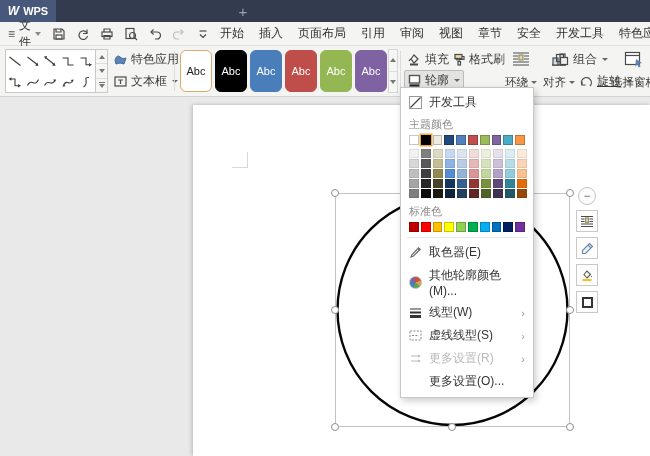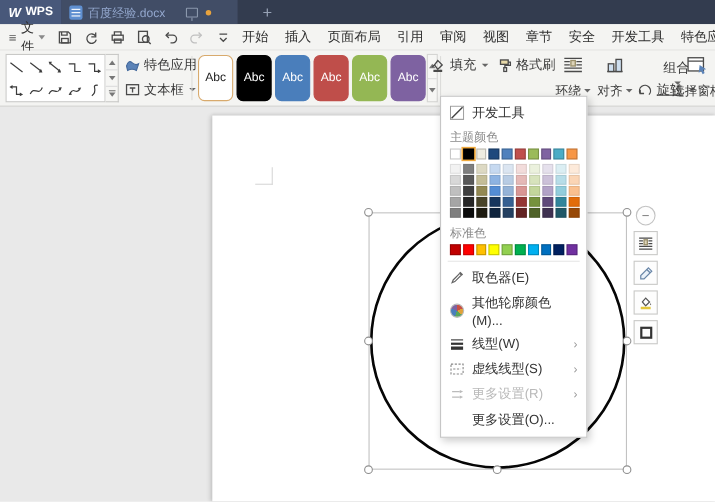--- a/index.html
+++ b/index.html
@@ -108,26 +108,20 @@
     border:1px solid #bbb; }
 </style>
 </head>
 <body>
 
 <div class="titlebar">
   <div class="wps-btn">
     <span class="wps-w">W</span>
     <span>WPS</span>
   </div>
-  <div class="doc-tab">
-    <span class="doc-ico"></span>
-    <span class="tab-title">百度经验.docx</span>
-    <span class="flag-ico"></span>
-    <span class="orange-dot"></span>
-  </div>
   <div class="newtab">+</div>
 </div>
 
 <div class="menurow">
   <div class="file-menu">
     <span class="hamburger">≡</span>
     <span>文件</span>
     <span class="mini-caret"></span>
   </div>
   <div class="qa-icons">
@@ -298,27 +292,35 @@
     <span class="gs-btn">
         <span class="tri-up"></span>
       </span>
     <span class="gs-btn">
         <span class="tri-dn"></span>
       </span>
   </div>
 
   <div class="vsep" style="left:400px;"></div>
 
-  <div class="tool-btn" style="left:388px; top:3px;">
+  <div class="tool-btn" style="left:404px; top:3px;">
     <svg width="14" height="13" viewBox="0 0 14 13" class="ic">
         <path d="M4,6 L7,2 L11,6 L7,10 Z"></path>
         <path d="M2,8 q1,-2 2.5,-2"></path>
         <path d="M3,11.5 h8" stroke-width="2"></path>
       </svg>
     <span>填充</span>
+      <span class="caret"></span>
+  </div>
+  <div class="tool-btn pressed" style="left:404px; top:24px;">
+    <svg width="13" height="13" viewBox="0 0 13 13">
+        <rect x="1.5" y="1.5" width="10" height="7.5" fill="#fff" stroke="#555" stroke-width="1.4"></rect>
+        <path d="M1.5,11.5 h10" stroke="#222" stroke-width="2.2"></path>
+      </svg>
+    <span>轮廓</span>
       <span class="caret"></span>
   </div>
   <div class="tool-btn" style="left:449px; top:3px;">
     <svg width="13" height="13" viewBox="0 0 13 13" class="ic">
         <rect x="3" y="1.5" width="7" height="4" fill="#e8d9a8"></rect>
         <path d="M10,3.5 h2 v3 h-5 v2"></path>
         <rect x="6" y="8.5" width="2.5" height="3.5"></rect>
       </svg>
     <span>格式刷</span>
   </div>
@@ -338,21 +340,21 @@
         <path d="M2,14 h14" stroke-width="1.4"></path>
         <rect x="3" y="7" width="5" height="7" fill="#cfe0f1"></rect>
         <rect x="10" y="3" width="5" height="11" fill="#cfe0f1"></rect>
       </svg>
     <span class="stack-lbl">
         <span>对齐</span>
         <span class="caret"></span>
       </span>
   </div>
 
-  <div class="tool-btn" style="left:600px; top:3px;flex-direction:column;">
+  <div class="tool-btn" style="left:552px; top:3px;">
     <svg width="14" height="13" viewBox="0 0 14 13" class="ic">
         <rect x="1.5" y="1.5" width="7" height="7"></rect>
         <rect x="5.5" y="4.5" width="7" height="7" fill="#eee"></rect>
       </svg>
     <span>组合</span>
       <span class="caret"></span>
   </div>
   <div class="tool-btn" style="left:576px; top:25px;text-decoration:underline;">
     <svg width="14" height="13" viewBox="0 0 14 13" class="ic">
         <path d="M3,10 a5,5 0 1 1 8,1"></path>

